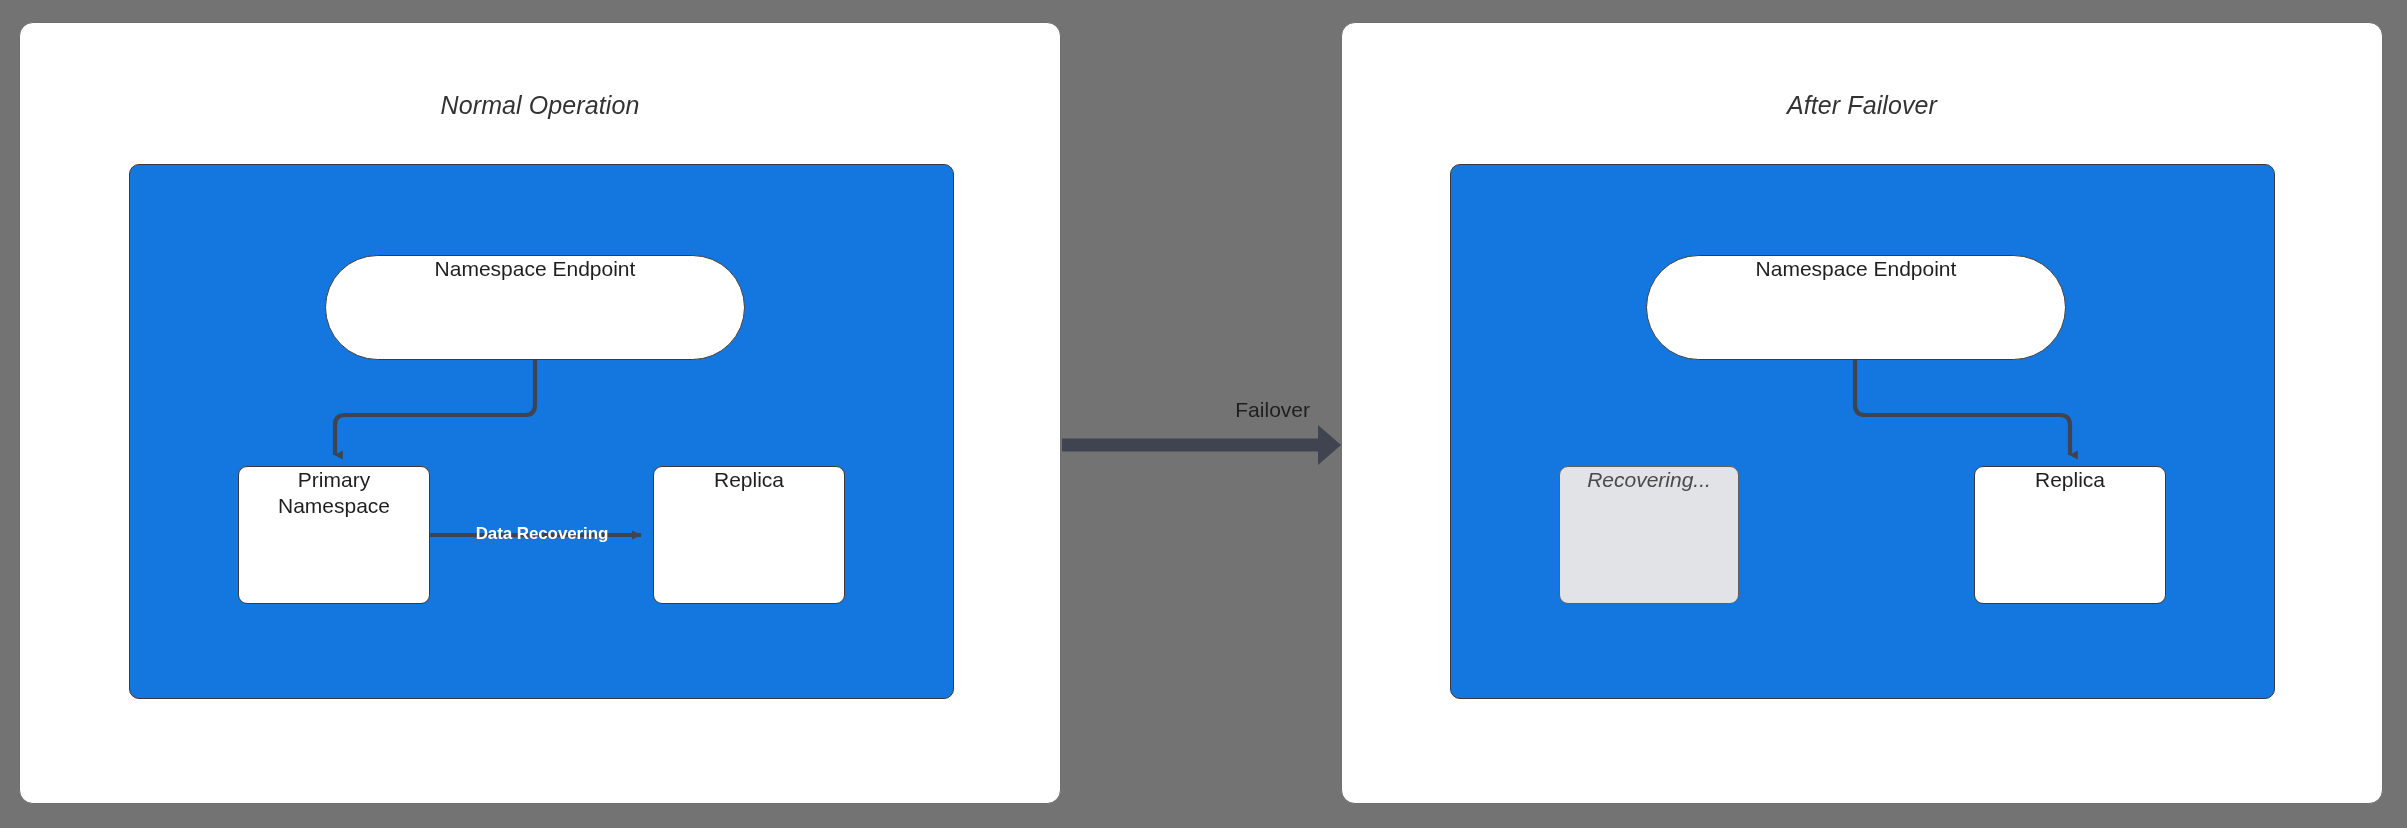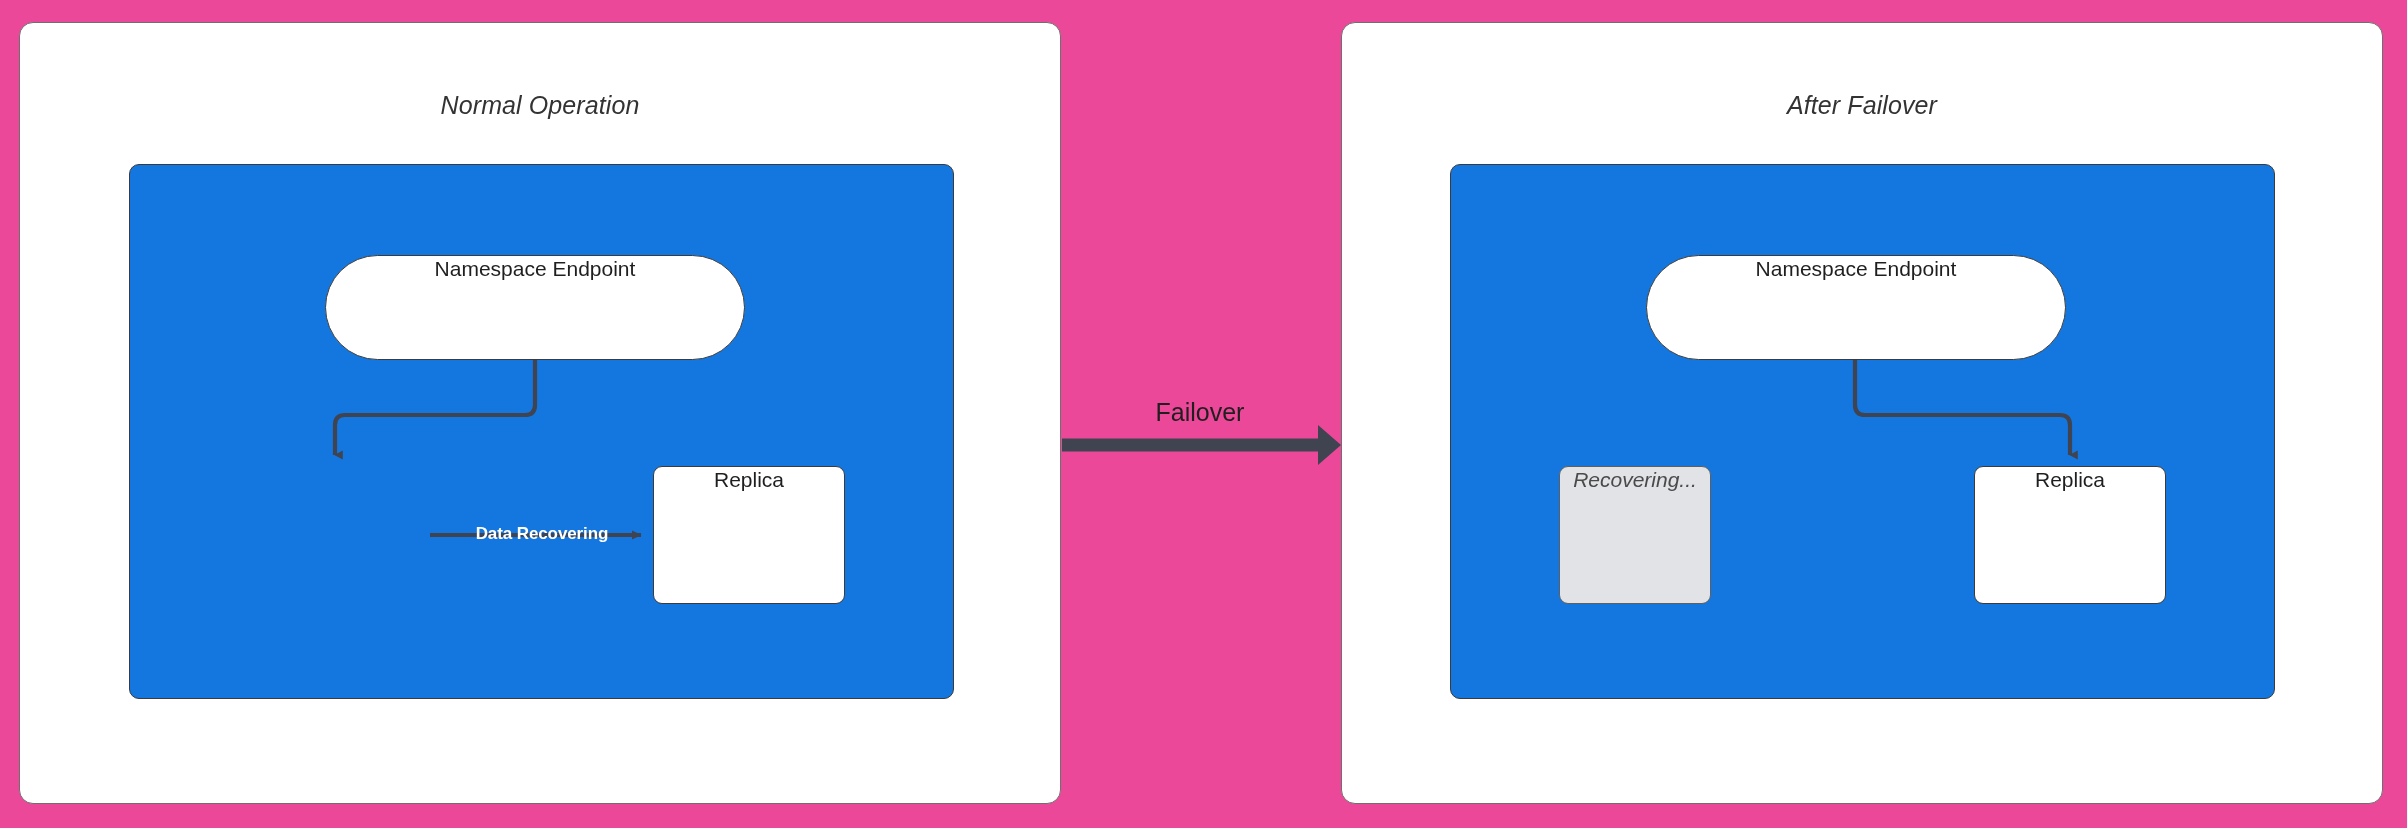--- a/index.html
+++ b/index.html
@@ -8,21 +8,21 @@
     background: #ffffff;
   }
   body {
     font-family: "Liberation Sans", sans-serif;
     -webkit-font-smoothing: antialiased;
   }
   #canvas {
     position: relative;
     width: 2407px;
     height: 828px;
-    background: #ec4899;
+    background: #737373;
     overflow: hidden;
   }
   svg.layer {
     position: absolute;
     left: 0;
     top: 0;
     width: 2407px;
     height: 828px;
     overflow: visible;
   }
@@ -89,21 +89,21 @@
     font-style: italic;
   }
 
   
   #node-endpoint-left { left: 325px; top: 255px; width: 420px; height: 105px; }
   #node-primary       { left: 238px; top: 466px; width: 192px; height: 138px; }
   #node-replica-left  { left: 653px; top: 466px; width: 192px; height: 138px; }
 
   
   #node-endpoint-right { left: 1646px; top: 255px; width: 420px; height: 105px; }
-  #node-recovering     { left: 1559px; top: 466px; width: 152px; height: 138px; }
+  #node-recovering     { left: 1559px; top: 466px; width: 180px; height: 138px; }
   #node-replica-right  { left: 1974px; top: 466px; width: 192px; height: 138px; }
 
   
   .edge-label {
     position: absolute;
     white-space: nowrap;
     z-index: 4;
   }
   #label-data-replication {
     left: 452px;
@@ -112,22 +112,22 @@
     text-align: center;
     font-size: 17px;
     font-weight: bold;
     color: #ffffff;
     letter-spacing: -0.1px;
   }
   #label-failover {
     left: 1090px;
     top: 398px;
     width: 220px;
-    text-align: center;
-    font-size: 25px;
+    text-align: right;
+    font-size: 21px;
     color: #1f1f1f;
   }
 </style>
 </head>
 <body>
 
 <div id="canvas">
 
   <div class="panel" id="panel-left">
     <div class="panel-title">Normal Operation</div>
@@ -158,20 +158,26 @@
     <path d="M 1062,445 L 1322,445" fill="none" stroke="#3f4450" stroke-width="13" stroke-linecap="butt"></path>
     <path d="M 1318,425 L 1341,445 L 1318,465 Z" fill="#3f4450"></path>
 
     <path d="M 1855,360 L 1855,405 Q 1855,415 1865,415 L 2060,415 Q 2070,415 2070,425 L 2070,455" fill="none" stroke="#3f4450" stroke-width="4.2" stroke-linecap="butt" stroke-linejoin="round" marker-end="url(#arrowDown)"></path>
   </svg>
 
   <div class="node pill" id="node-endpoint-left">
     <span>Namespace Endpoint</span>
   </div>
 
+  <div class="node rect" id="node-primary">
+    <span>
+      <span>Primary</span><br>
+      <span>Namespace</span>
+    </span>
+  </div>
 
   <div class="node rect" id="node-replica-left">
     <span>Replica</span>
   </div>
 
   <div class="edge-label" id="label-data-replication">Data Recovering</div>
 
   <div class="node pill" id="node-endpoint-right">
     <span>Namespace Endpoint</span>
   </div>

